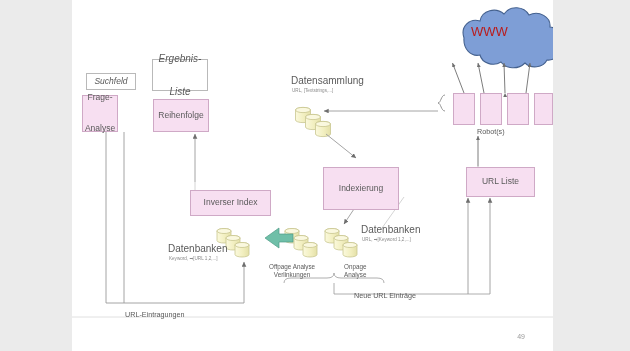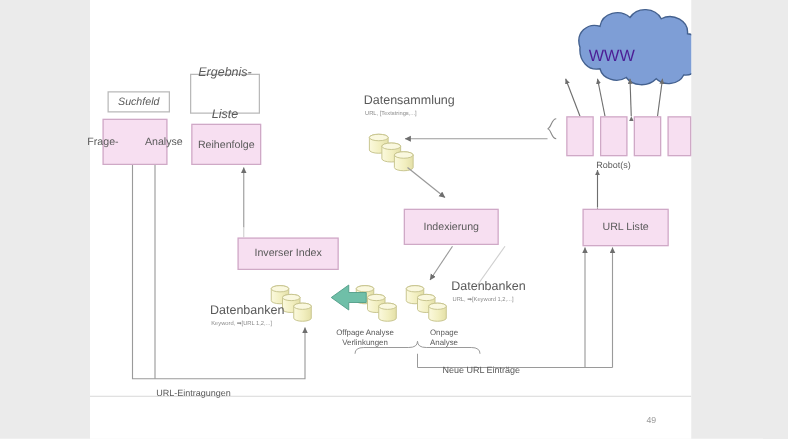--- a/index.html
+++ b/index.html
@@ -197,47 +197,47 @@
 
   <div class="box white" style="left:14px;top:73px;width:50px;height:17px;">
     <span>Suchfeld</span>
   </div>
 
   <div class="box white" style="left:80px;top:59px;width:56px;height:32px;flex-direction:column;font-size:10px;">
     <span>Ergebnis-</span>
     <span>Liste</span>
   </div>
 
-  <div class="box pink" style="left:10px;top:95px;width:52px;height:37px;flex-direction:row;">
+  <div class="box pink" style="left:10px;top:95px;width:36px;height:37px;flex-direction:column;">
     <span>Frage-</span>
     <span>Analyse</span>
   </div>
 
   <div class="box pink" style="left:81px;top:99px;width:56px;height:33px;">
     <span>Reihenfolge</span>
   </div>
 
   <div class="box pink" style="left:118px;top:190px;width:81px;height:26px;">
     <span>Inverser Index</span>
   </div>
 
-  <div class="box pink" style="left:251px;top:167px;width:76px;height:29px;">
+  <div class="box pink" style="left:251px;top:167px;width:76px;height:43px;">
     <span>Indexierung</span>
   </div>
 
   <div class="box pink" style="left:378px;top:167px;width:69px;height:30px;margin-left:16px;">
     <span>URL Liste</span>
   </div>
 
   <div class="box pink" style="left:381px;top:93px;width:22px;height:32px;"></div>
   <div class="box pink" style="left:408px;top:93px;width:22px;height:32px;"></div>
   <div class="box pink" style="left:435px;top:93px;width:22px;height:32px;"></div>
   <div class="box pink" style="left:462px;top:93px;width:19px;height:32px;"></div>
 
-  <div class="lbl" style="left:399px;top:37px;font-size:13px;color:#4c1d95;">WWW</div>
+  <div class="lbl" style="left:399px;top:24px;font-size:13px;color:#b91c1c;">WWW</div>
 
   <div class="lbl cap" style="left:405px;top:127px;">Robot(s)</div>
 
   <div class="lbl title" style="left:219px;top:75px;">Datensammlung</div>
   <div class="lbl sub" style="left:220px;top:88px;">URL,        [Textstrings,...]</div>
 
   <div class="lbl title" style="left:289px;top:224px;">Datenbanken</div>
   <div class="lbl sub" style="left:290px;top:237px;">URL,  ➡[Keyword 1,2,...]</div>
 
   <div class="lbl title" style="left:96px;top:243px;">Datenbanken</div>

